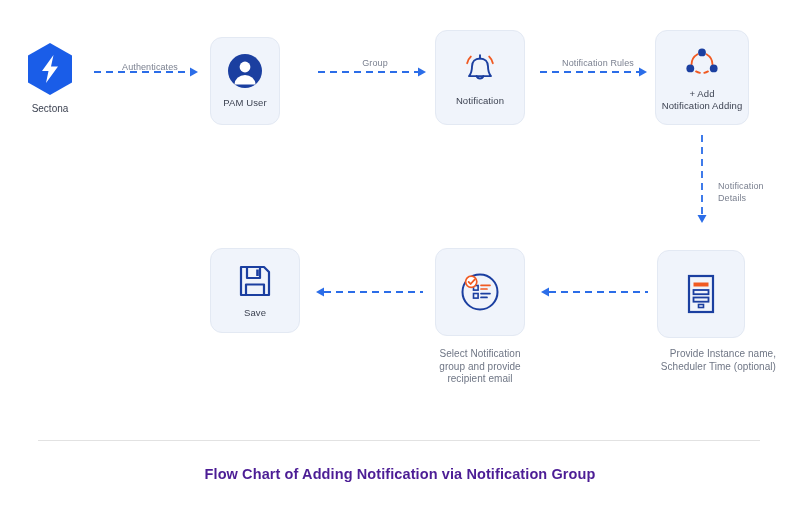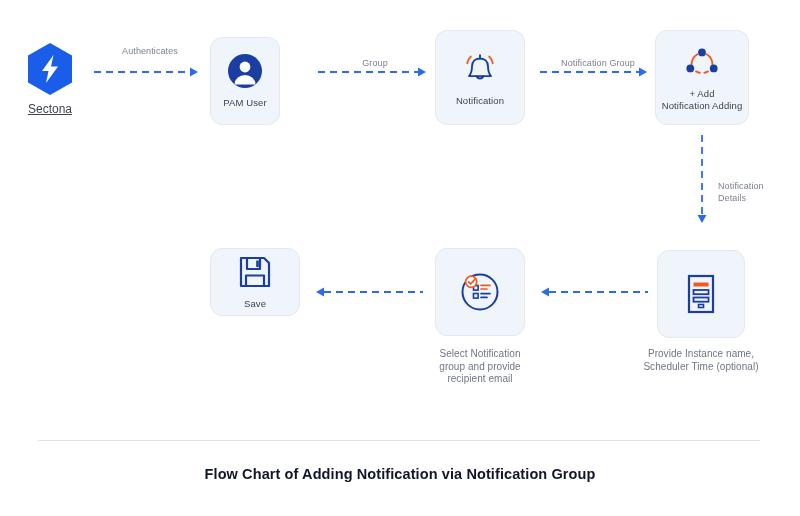--- a/index.html
+++ b/index.html
@@ -48,25 +48,24 @@
   }
   
   .logo-node {
     position: absolute;
     display: flex;
     flex-direction: column;
     align-items: center;
   }
   .logo-caption {
     margin-top: 7px;
-    font-size: 12px;
+    font-size: 10px;
     color: #3d4352;
     text-align: center;
     line-height: 12px;
-    text-decoration: underline;
   }
   
   .below-caption {
     position: absolute;
     font-size: 10px;
     color: #6f7685;
     text-align: center;
     line-height: 12.5px;
     letter-spacing: .05px;
   }
@@ -90,41 +89,41 @@
     background: #e2e2e2;
   }
   .footer-title {
     position: absolute;
     left: 0;
     top: 466px;
     width: 800px;
     text-align: center;
     font-size: 14.5px;
     font-weight: bold;
-    color: #0f172a;
+    color: #4c1d95;
     letter-spacing: .1px;
   }
   svg { display: block; overflow: visible; }
 </style>
 </head>
 <body>
 
 <div id="canvas">
 
   <div class="logo-node" style="left:22px; top:42px; width:56px;">
     <span class="icon-wrap">
       <svg width="48" height="54" viewBox="0 0 48 54">
         <polygon points="24,1 46,13.5 46,40.5 24,53 2,40.5 2,13.5" fill="#1a5de8"></polygon>
         <path d="M27.5 13 L16 29 L22.5 29 L20 41 L32 24.5 L25 24.5 Z" fill="#ffffff"></path>
       </svg>
     </span>
     <span class="logo-caption">Sectona</span>
   </div>
 
-  <div class="arrow-label" style="left: 90px; top: 45px; width: 120px; white-space: pre-line;">Authenticates</div>
+  <div class="arrow-label" style="left: 90px; top: 61px; width: 120px; white-space: pre-line;">Authenticates</div>
   <div class="abs" style="left:94px; top:65px;">
     <svg width="110" height="14" viewBox="0 0 110 14">
       <line x1="0" y1="7" x2="96" y2="7" stroke="#2b6de8" stroke-width="1.8" stroke-dasharray="7 5" stroke-linecap="butt"></line>
       <polygon points="96,2.5 104,7 96,11.5" fill="#2b6de8"></polygon>
     </svg>
   </div>
 
   <div class="node-box" style="left:210px; top:37px; width:70px; height:88px;">
     <span class="icon-wrap">
       <svg width="36" height="36" viewBox="0 0 36 36">
@@ -150,21 +149,21 @@
         <path d="M20 9.5 c-5 0 -8 3.4 -8 8 c0 6 -1.2 7.4 -3 9.6 h22 c-1.8 -2.2 -3 -3.6 -3 -9.6 c0 -4.6 -3 -8 -8 -8 Z" fill="none" stroke="#1b3fa0" stroke-width="1.9" stroke-linejoin="round"></path>
         <path d="M20 6.2 v3.3" stroke="#1b3fa0" stroke-width="1.9" stroke-linecap="round"></path>
         <path d="M16.6 27.1 a3.6 3.6 0 0 0 6.8 0" fill="none" stroke="#1b3fa0" stroke-width="1.9" stroke-linecap="round"></path>
         <path d="M7.2 14.2 a12 12 0 0 1 3.6 -6.6" fill="none" stroke="#f05a22" stroke-width="1.9" stroke-linecap="round"></path>
         <path d="M32.8 14.2 a12 12 0 0 0 -3.6 -6.6" fill="none" stroke="#f05a22" stroke-width="1.9" stroke-linecap="round"></path>
       </svg>
     </span>
     <span class="node-label">Notification</span>
   </div>
 
-  <div class="arrow-label" style="left: 535px; top: 57px; width: 126px; white-space: pre-line;">Notification Group</div>
+  <div class="arrow-label" style="left: 535px; top: 57px; width: 126px; white-space: pre-line;">Notification Rules</div>
   <div class="abs" style="left:540px; top:65px;">
     <svg width="115" height="14" viewBox="0 0 115 14">
       <line x1="0" y1="7" x2="99" y2="7" stroke="#2b6de8" stroke-width="1.8" stroke-dasharray="7 5" stroke-linecap="butt"></line>
       <polygon points="99,2.5 107,7 99,11.5" fill="#2b6de8"></polygon>
     </svg>
   </div>
 
   <div class="node-box" style="left:655px; top:30px; width:94px; height:95px;">
     <span class="icon-wrap">
       <svg width="40" height="36" viewBox="0 0 40 36">
@@ -195,21 +194,21 @@
     <span class="icon-wrap">
       <svg width="34" height="42" viewBox="0 0 34 42">
         <rect x="5" y="3" width="24" height="36" fill="none" stroke="#1b3fa0" stroke-width="2.2"></rect>
         <rect x="9.5" y="9.5" width="15" height="4" fill="#f05a22"></rect>
         <rect x="9.5" y="17" width="15" height="4.2" fill="none" stroke="#1b3fa0" stroke-width="1.8"></rect>
         <rect x="9.5" y="24.5" width="15" height="4.2" fill="none" stroke="#1b3fa0" stroke-width="1.8"></rect>
         <rect x="14.5" y="31.5" width="5" height="3" fill="none" stroke="#1b3fa0" stroke-width="1.6"></rect>
       </svg>
     </span>
   </div>
-  <div class="below-caption" style="left: 626px; top: 348px; width: 150px; white-space: pre-line;" style2="">Provide Instance name,
+  <div class="below-caption" style="left: 626px; top: 348px; width: 150px; white-space: pre-line; text-align: right;" style2="">Provide Instance name,
 Scheduler Time (optional)</div>
 
   <div class="abs" style="left:538px; top:285px;">
     <svg width="115" height="14" viewBox="0 0 115 14">
       <line x1="11" y1="7" x2="110" y2="7" stroke="#2b6de8" stroke-width="1.8" stroke-dasharray="7 5" stroke-linecap="butt"></line>
       <polygon points="11,2.5 3,7 11,11.5" fill="#2b6de8"></polygon>
     </svg>
   </div>
 
   <div class="node-box" style="left:435px; top:248px; width:90px; height:88px;">
@@ -231,21 +230,21 @@
 group and provide
 recipient email</div>
 
   <div class="abs" style="left:313px; top:285px;">
     <svg width="115" height="14" viewBox="0 0 115 14">
       <line x1="11" y1="7" x2="110" y2="7" stroke="#2b6de8" stroke-width="1.8" stroke-dasharray="7 5" stroke-linecap="butt"></line>
       <polygon points="11,2.5 3,7 11,11.5" fill="#2b6de8"></polygon>
     </svg>
   </div>
 
-  <div class="node-box" style="left:210px; top:248px; width:90px; height:68px;">
+  <div class="node-box" style="left:210px; top:248px; width:90px; height:85px;">
     <span class="icon-wrap">
       <svg width="36" height="36" viewBox="0 0 36 36">
         <path d="M4 4 h23 l5 5 v23 h-28 Z" fill="none" stroke="#1b3fa0" stroke-width="2.2" stroke-linejoin="round"></path>
         <path d="M10 4 v11 h13 v-11" fill="none" stroke="#1b3fa0" stroke-width="2.2" stroke-linejoin="round"></path>
         <rect x="19.2" y="6.5" width="2.6" height="6.5" fill="#1b3fa0"></rect>
         <rect x="9" y="21.5" width="18" height="10.5" fill="none" stroke="#1b3fa0" stroke-width="2.2" stroke-linejoin="round"></rect>
       </svg>
     </span>
     <span class="node-label">Save</span>
   </div>

